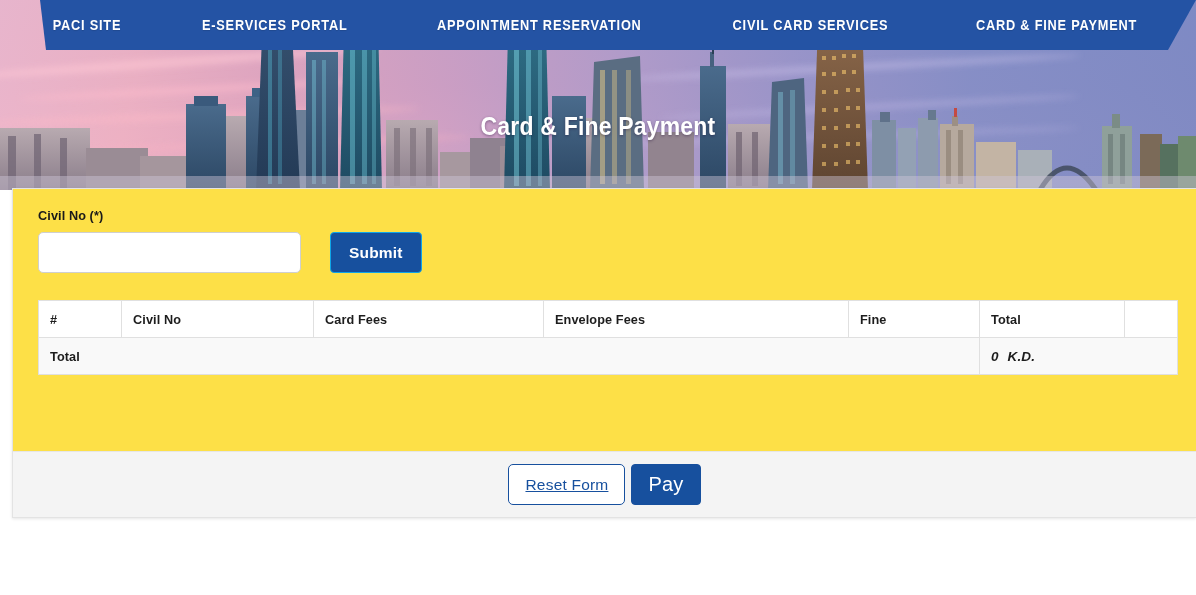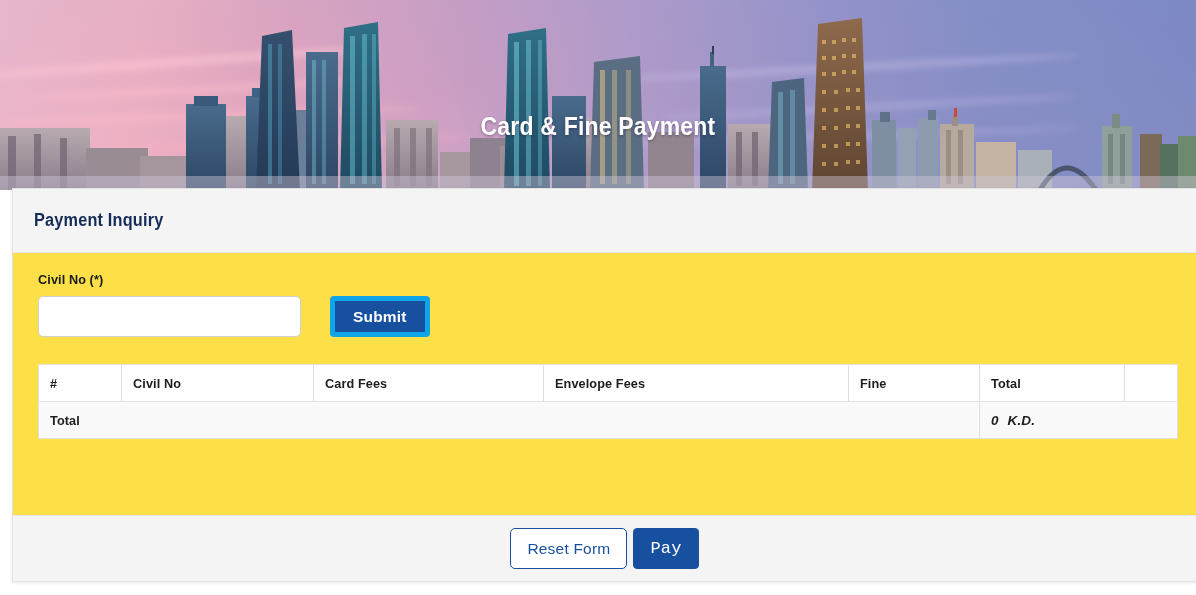--- a/index.html
+++ b/index.html
@@ -146,21 +146,21 @@
     font-size: 14px;
     color: #222;
     outline: none;
   }
   .civil-input::placeholder { color: #b5b5b5; }
   .btn-submit {
     height: 41px;
     min-width: 71px;
     padding: 0 18px;
     background: #17509e;
-    border: 5px solid #0ea5e9;
+    border: 1px solid #0ea5e9;
     border-radius: 4px;
     color: #ffffff;
     font-family: "Liberation Sans Narrow", "Liberation Sans", sans-serif;
     font-size: 15.5px;
     font-weight: 700;
     letter-spacing: 0.2px;
     cursor: pointer;
   }
 
   
@@ -207,29 +207,30 @@
     height: 41px; min-width: 101px; padding: 0 16px;
     background: #ffffff;
     border: 1px solid #17509e;
     border-radius: 5px;
     color: #17509e;
     font-family: "Liberation Sans Narrow", "Liberation Sans", sans-serif;
     font-size: 15.5px;
     font-weight: 400;
     letter-spacing: 0.2px;
     cursor: pointer;
+    text-decoration: underline;
   }
   .btn-pay {
     height: 41px; min-width: 57px; padding: 0 16px;
     background: #17509e;
     border: 1px solid #17509e;
     border-radius: 4px;
     color: #ffffff;
-    font-family: Liberation Mono, monospace;
-    font-size: 17px;
+    font-family: Liberation Sans, sans-serif;
+    font-size: 20px;
     font-weight: 400;
     letter-spacing: 0.2px;
     cursor: pointer;
   }
 </style>
 </head>
 <body>
 
 <div class="page">
 
@@ -388,28 +389,34 @@
       <rect x="1112" y="114" width="8" height="14" fill="#7b8c86"></rect>
 
       <rect x="1140" y="134" width="22" height="56" fill="#7b6a58"></rect>
       <rect x="1160" y="144" width="26" height="46" fill="#56715f"></rect>
       <rect x="1178" y="136" width="18" height="54" fill="#6e8a6e"></rect>
 
       <rect x="0" y="176" width="1196" height="14" fill="#cfc6d6" opacity="0.45"></rect>
     </svg>
   </div>
 
+  <div class="navbar">
+    <div class="navbar-inner">
+      <div class="nav-item">PACI SITE</div>
+      <div class="nav-item">E-SERVICES PORTAL</div>
+      <div class="nav-item">APPOINTMENT RESERVATION</div>
+      <div class="nav-item">CIVIL CARD SERVICES</div>
+      <div class="nav-item">CARD &amp; FINE PAYMENT</div>
+    </div>
+  </div>
 
   <div class="hero-title">Card &amp; Fine Payment</div>
 
   <div class="panel">
 
-    <div class="panel-header">
-      <div class="panel-title">Payment Inquiry</div>
-    </div>
 
     <div class="panel-body">
 
       <div class="field-label">Civil No (*)</div>
 
       <div class="field-row">
         <input class="civil-input" type="text" value="" placeholder="" style="">
         <button class="btn-submit">Submit</button>
       </div>
 

